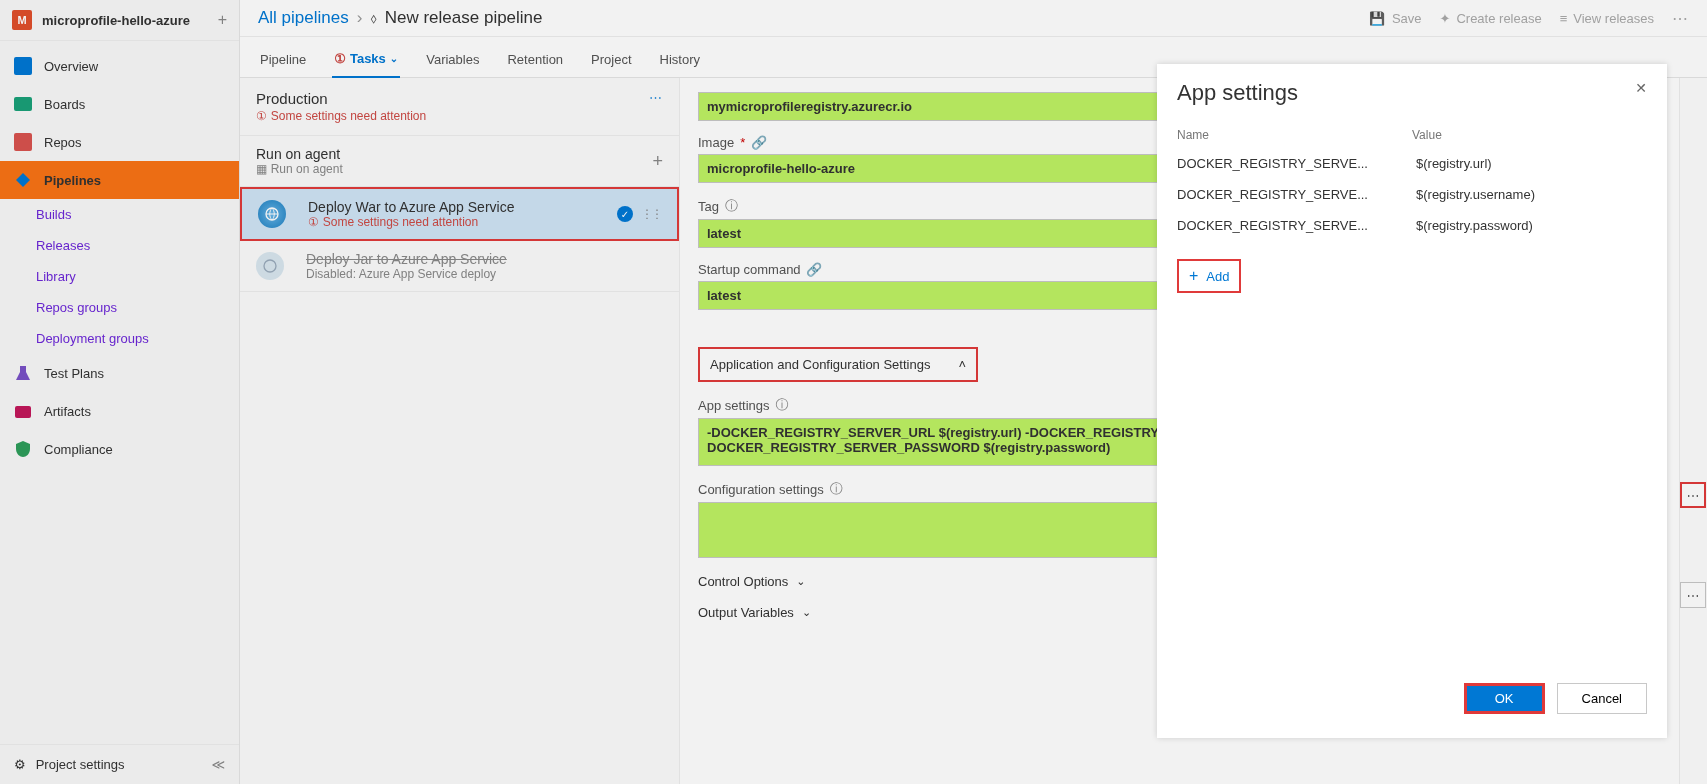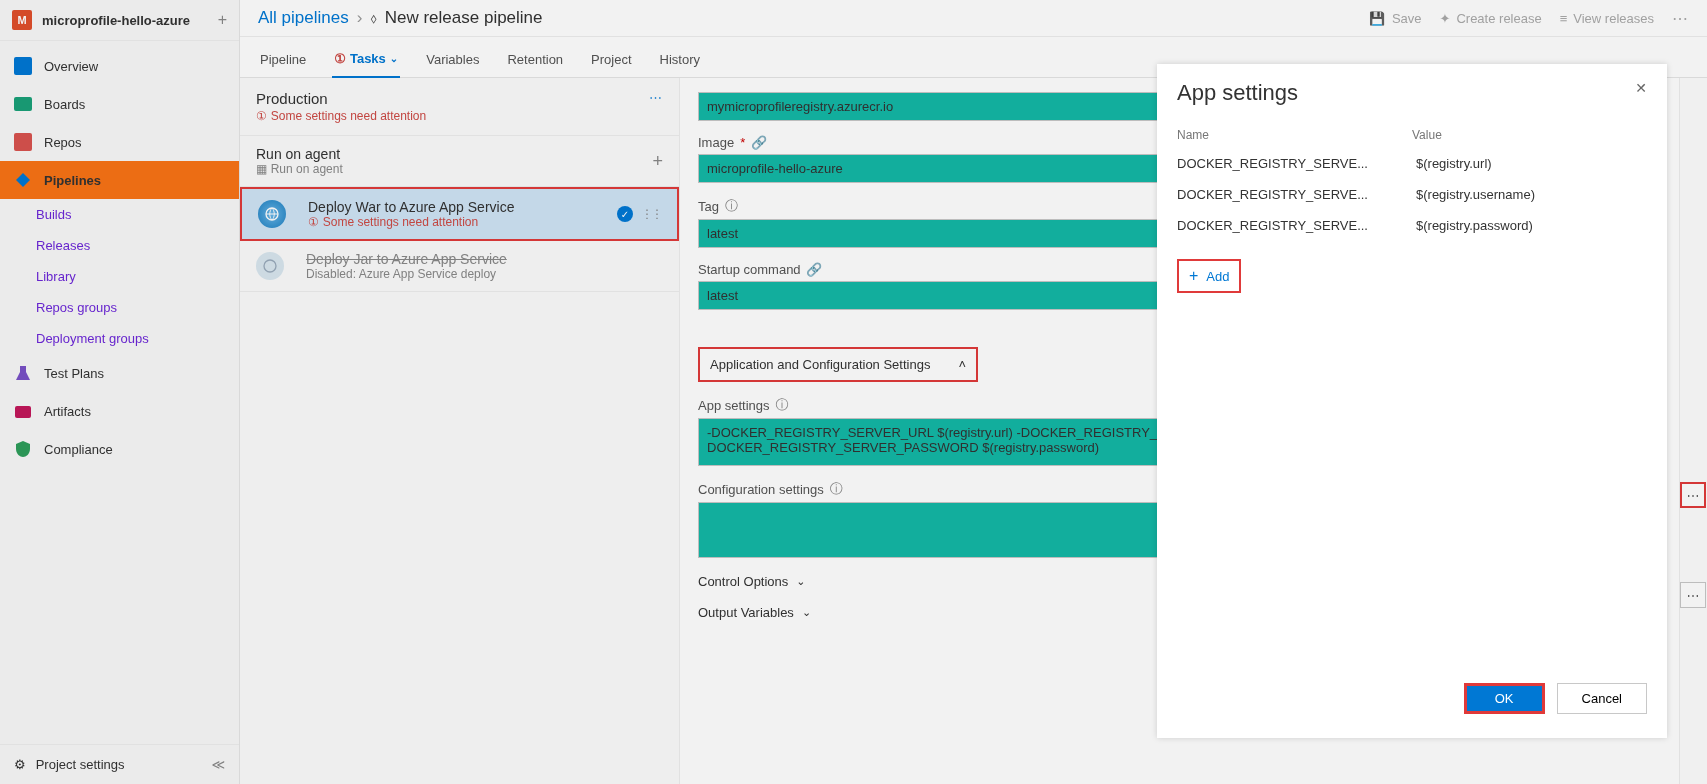--- a/index.html
+++ b/index.html
@@ -58,21 +58,21 @@
   .task-item.disabled .tt { text-decoration: line-through; color:#888; }
   .task-row-icons { display:flex; align-items:center; gap:8px; }
   .check-ic { width:16px;height:16px; border-radius:50%; background:#0078d4; color:#fff; display:flex;align-items:center;justify-content:center;font-size:10px;}
   .grip { color:#888; font-size:12px; letter-spacing:-2px; }
 
   .col-form { flex:1; padding: 0 18px 18px 18px; }
   .form-row { margin-top: 14px; }
   .form-lbl { display:flex; align-items:center; gap:6px; color:#555; margin-bottom:4px; font-size:13px;}
   .form-lbl .req { color:#c00; }
   .form-lbl .info { color:#888; }
-  .form-input { width:100%; max-width: 820px; padding:6px 8px; border:1px solid #c8c8c8; background:#14b8a6; font-size:13px; color:#333; }
+  .form-input { width:100%; max-width: 820px; padding:6px 8px; border:1px solid #c8c8c8; background:#bef264; font-size:13px; color:#333;font-weight:bold; }
   .form-input.tall { height: 48px; padding-top:6px; }
   .form-input.empty { height: 56px; }
   .section-head { display:flex;align-items:center; gap:8px; padding:8px 10px; border:2px solid #e03a3a; background:#fff; cursor:pointer; max-width:280px;margin-top:37px;}
   .section-head .car { margin-left:auto; }
   .collapser { display:flex;align-items:center;gap:8px; cursor:pointer; color:#333; margin-top:16px;}
   .collapser .car { font-size:11px; }
 
   
   .gutter { width: 28px; background:#fdfdfd; border-left:1px solid #eee; position:relative;}
   .gutter-btn { width:26px; height:26px; border:1px solid #c8c8c8; display:flex;align-items:center;justify-content:center; position:absolute; right:1px; cursor:pointer; background:#fff;}

